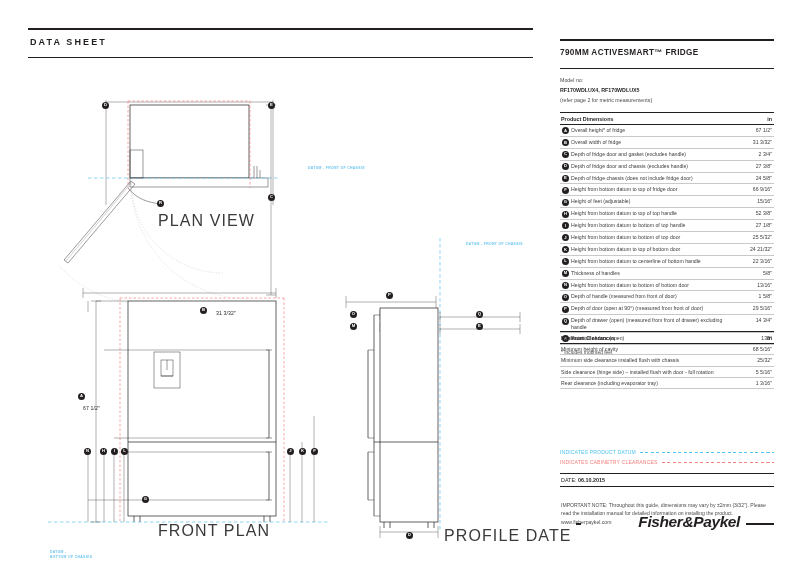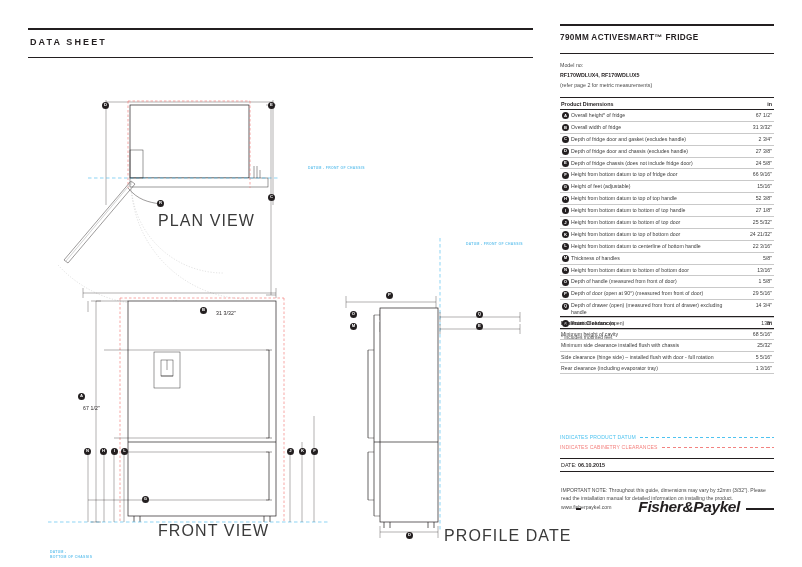--- a/index.html
+++ b/index.html
@@ -80,21 +80,21 @@
     background: #231f20; color: #fff;
     font-size: 4.2px; font-weight: bold;
     display: flex; align-items: center; justify-content: center;
     line-height: 1;
     font-family: "Liberation Sans", sans-serif;
   }
 
   
   #right-panel {
     position: absolute;
-    left: 560px; top: 24px;
+    left: 560px; top: 39px;
     width: 214px; height: 515px;
   }
   .r-rule-top {
     position: absolute; left: 0; top: 0; width: 100%;
     height: 2px; background: #231f20;
   }
   #product-title {
     position: absolute; left: 0; top: 9px;
     font-size: 8.2px; font-weight: bold; letter-spacing: .35px;
     color: #231f20;
@@ -340,21 +340,21 @@
         <path class="dim" d="M412 252 L412 262"></path>
         <path class="dim" d="M492 252 L492 262"></path>
         <path class="dim" d="M412 257 L492 257"></path>
 
         <path class="dim" d="M412 264 L412 274"></path>
         <path class="dim" d="M492 264 L492 274"></path>
         <path class="dim" d="M412 269 L492 269"></path>
       </svg>
 
       <div class="view-label" id="label-plan">PLAN VIEW</div>
-      <div class="view-label" id="label-front">FRONT VIEW</div>
+      <div class="view-label" id="label-front">FRONT PLAN</div>
       <div class="view-label" id="label-profile">PROFILE DATE</div>
 
       <div class="datum-text" id="datum-plan">DATUM - FRONT OF CHASSIS</div>
       <div class="datum-text" id="datum-profile">DATUM - FRONT OF CHASSIS</div>
       <div class="datum-text" id="datum-bottom" style="white-space:pre;">DATUM -
 BOTTOM OF CHASSIS</div>
 
       <div class="dim-text" id="dim-width">31 3/32"</div>
       <div class="dim-text" id="dim-height">67 1/2"</div>
 

